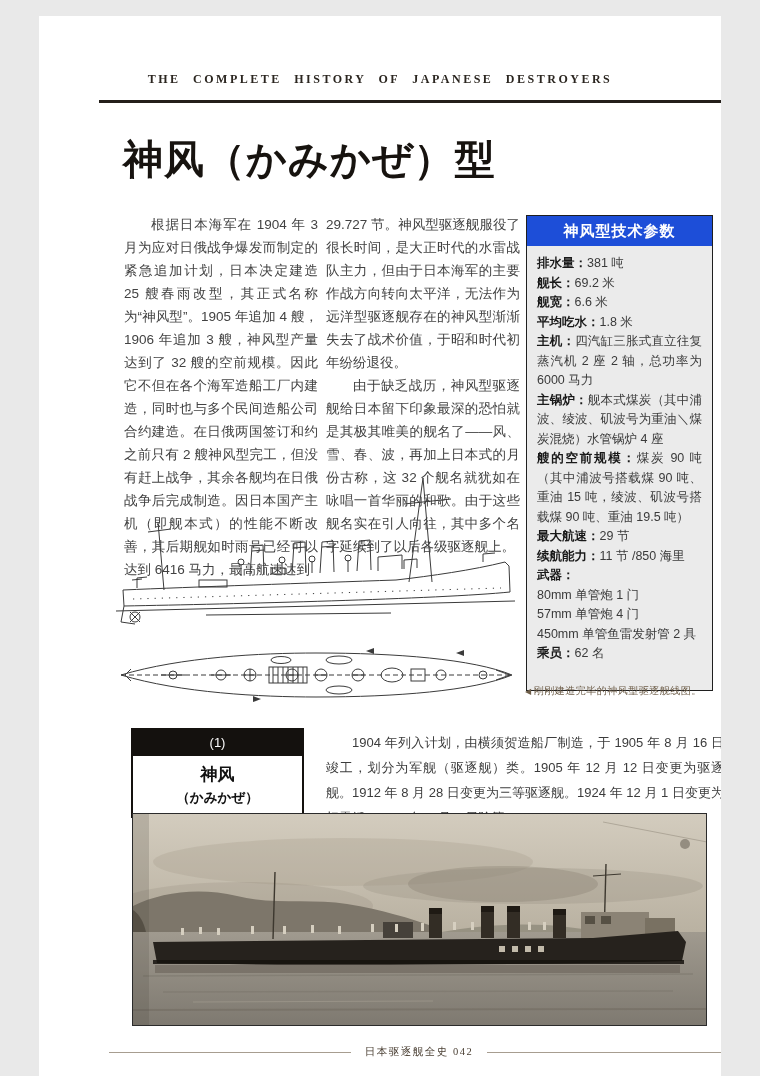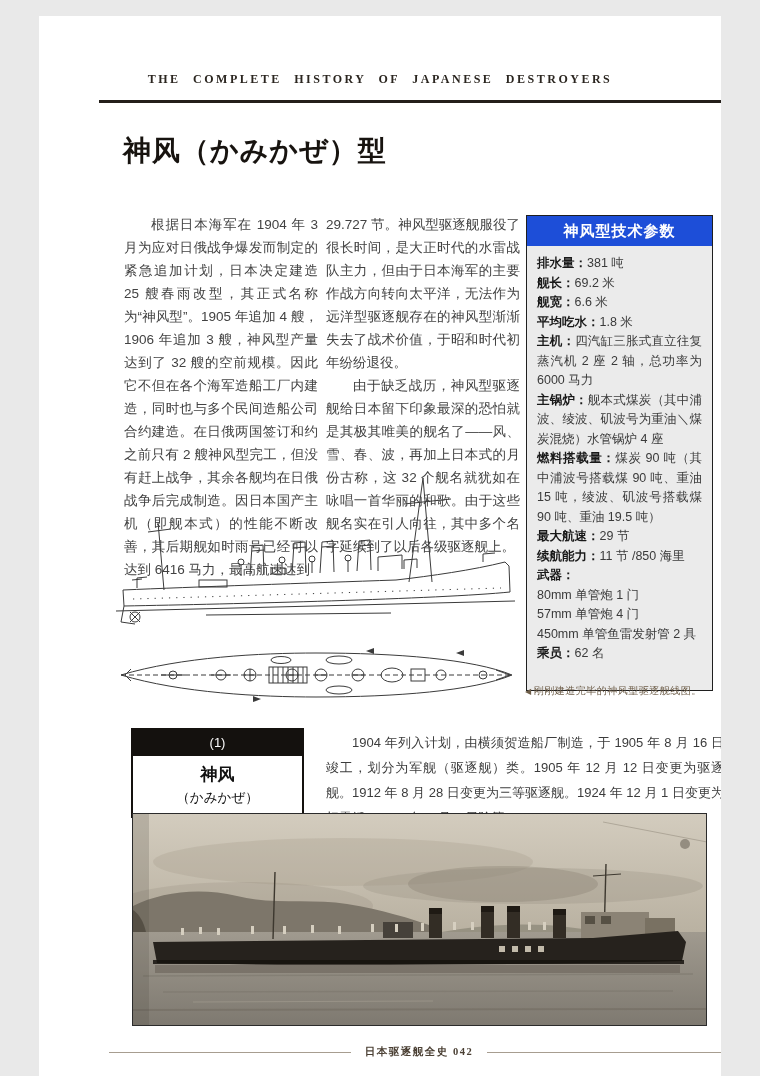--- a/index.html
+++ b/index.html
@@ -14,21 +14,21 @@
     position:absolute; top:56px; left:0; width:100%;
     text-align:center; font-family:"Liberation Serif","DejaVu Serif",serif;
     font-weight:bold; font-size:12px; letter-spacing:2.5px; word-spacing:7px;
     color:#2b2620;
   }
   .head-rule { position:absolute; top:84px; left:60px; width:640px; height:3px; background:#241f1a; }
   
   .page-title {
     position:absolute; top:116px; left:84px;
     font-family:"Liberation Serif","DejaVu Serif",serif;
-    font-weight:900; font-size:28px; color:#17130f; letter-spacing:1px;
+    font-weight:900; font-size:40px; color:#17130f; letter-spacing:1px;
   }
   
   .col { position:absolute; top:197px; width:194px; font-size:13.5px; line-height:23px;
          color:#424242; text-align:justify; text-justify:inter-ideograph; }
   .col-1 { left:85px; }
   .col-2 { left:287px; }
   .indent { text-indent:2em; }
   
   .specs {
     position:absolute; top:199px; left:487px; width:187px;
@@ -53,40 +53,40 @@
   
   .entry-card {
     position:absolute; top:712px; left:92px; width:173px; height:90px;
     border:2px solid #14110e; background:#ffffff;
   }
   .entry-number {
     height:26px; line-height:26px; background:#14110e; color:#fcfcfc;
     text-align:center; font-size:13px;
   }
   .entry-name { margin-top:7px; text-align:center; font-weight:bold; font-size:17px; color:#111; }
-  .entry-kana { margin-top:3px; text-align:center; font-weight:normal; font-size:13.5px; color:#111; }
+  .entry-kana { margin-top:3px; text-align:center; font-weight:bold; font-size:13.5px; color:#111; }
   .entry-text {
     position:absolute; top:714px; left:287px; width:398px;
     font-size:13px; line-height:25px; color:#3c3c3c; text-align:justify; text-indent:2em;
   }
   
   .photo {
     position:absolute; top:797px; left:93px; width:575px; height:213px;
     border:1px solid #2b2b2b; background:#b9b2a3; overflow:hidden;
   }
   .photo svg { display:block; }
   
   .page-footer {
     position:absolute; top:1029px; left:70px; width:620px;
     display:flex; align-items:center; justify-content:center;
   }
   .footer-rule { flex:1; height:1px; background:#a79d90; }
   .footer-text {
     margin:0 14px; font-family:"Liberation Serif","DejaVu Serif",serif;
-    font-size:10.5px; color:#4a3f33; letter-spacing:1.5px; white-space:nowrap;font-weight:bold;
+    font-size:10.5px; color:#4a3f33; letter-spacing:1.5px; white-space:nowrap;
   }
   svg .ln { stroke:#3b3b3b; stroke-width:1; fill:none; }
 </style>
 </head>
 <body>
 
 <div class="page">
 
   <div class="running-head">THE COMPLETE HISTORY OF JAPANESE DESTROYERS</div>
   <div class="head-rule"></div>
@@ -103,21 +103,21 @@
 
   <div class="specs">
     <div class="specs-header">神风型技术参数</div>
     <div class="specs-body">
       <div class="spec-row"><span class="spec-label">排水量：</span><span>381 吨</span></div>
       <div class="spec-row"><span class="spec-label">舰长：</span><span>69.2 米</span></div>
       <div class="spec-row"><span class="spec-label">舰宽：</span><span>6.6 米</span></div>
       <div class="spec-row"><span class="spec-label">平均吃水：</span><span>1.8 米</span></div>
       <div class="spec-row"><span class="spec-label">主机：</span><span>四汽缸三胀式直立往复蒸汽机 2 座 2 轴，总功率为 6000 马力</span></div>
       <div class="spec-row"><span class="spec-label">主锅炉：</span><span>舰本式煤炭（其中浦波、绫波、矶波号为重油＼煤炭混烧）水管锅炉 4 座</span></div>
-      <div class="spec-row"><span class="spec-label">燃料搭载量：</span><span>煤炭 90 吨（其中浦波号搭载煤 90 吨、重油 15 吨，绫波、矶波号搭载煤 90 吨、重油 19.5 吨）</span></div>
+      <div class="spec-row"><span class="spec-label">艘的空前规模：</span><span>煤炭 90 吨（其中浦波号搭载煤 90 吨、重油 15 吨，绫波、矶波号搭载煤 90 吨、重油 19.5 吨）</span></div>
       <div class="spec-row"><span class="spec-label">最大航速：</span><span>29 节</span></div>
       <div class="spec-row"><span class="spec-label">续航能力：</span><span>11 节 /850 海里</span></div>
       <div class="spec-row"><span class="spec-label">武器：</span><span></span></div>
       <div class="spec-row"><span class="spec-label"></span><span>80mm 单管炮 1 门</span></div>
       <div class="spec-row"><span class="spec-label"></span><span>57mm 单管炮 4 门</span></div>
       <div class="spec-row"><span class="spec-label"></span><span>450mm 单管鱼雷发射管 2 具</span></div>
       <div class="spec-row"><span class="spec-label">乘员：</span><span>62 名</span></div>
     </div>
   </div>
 

